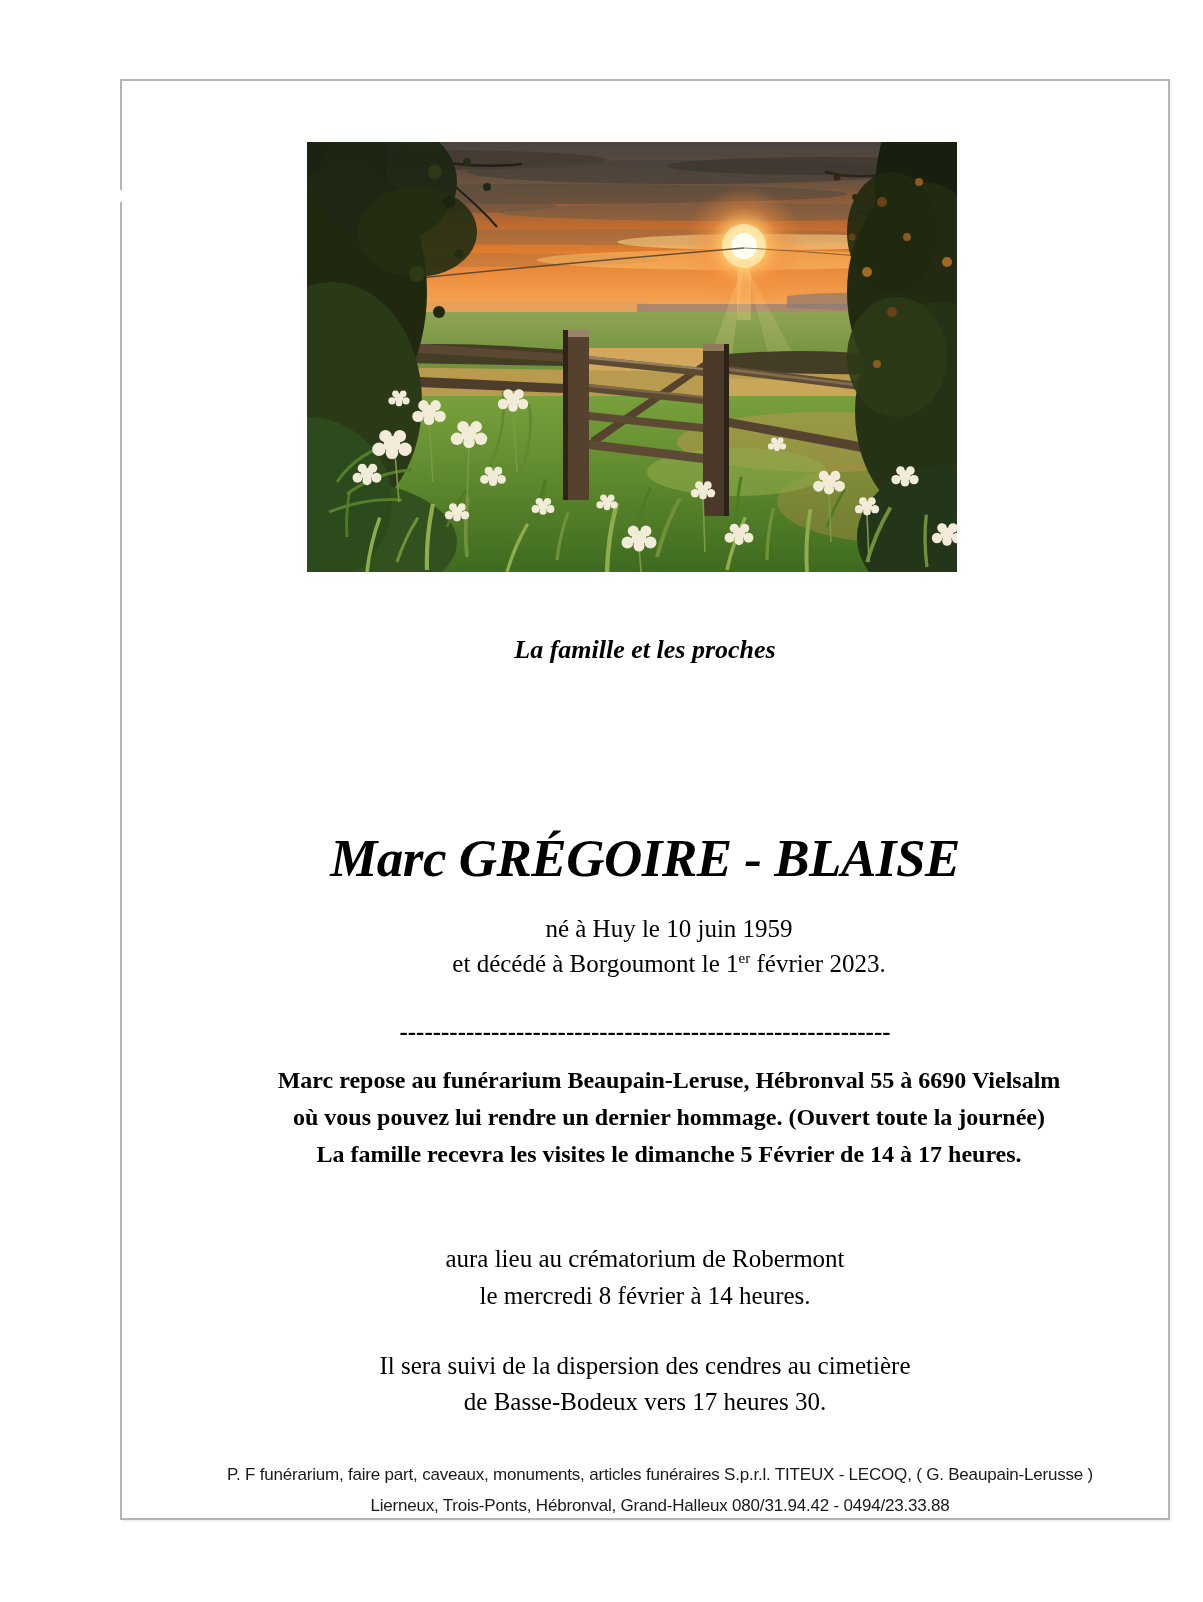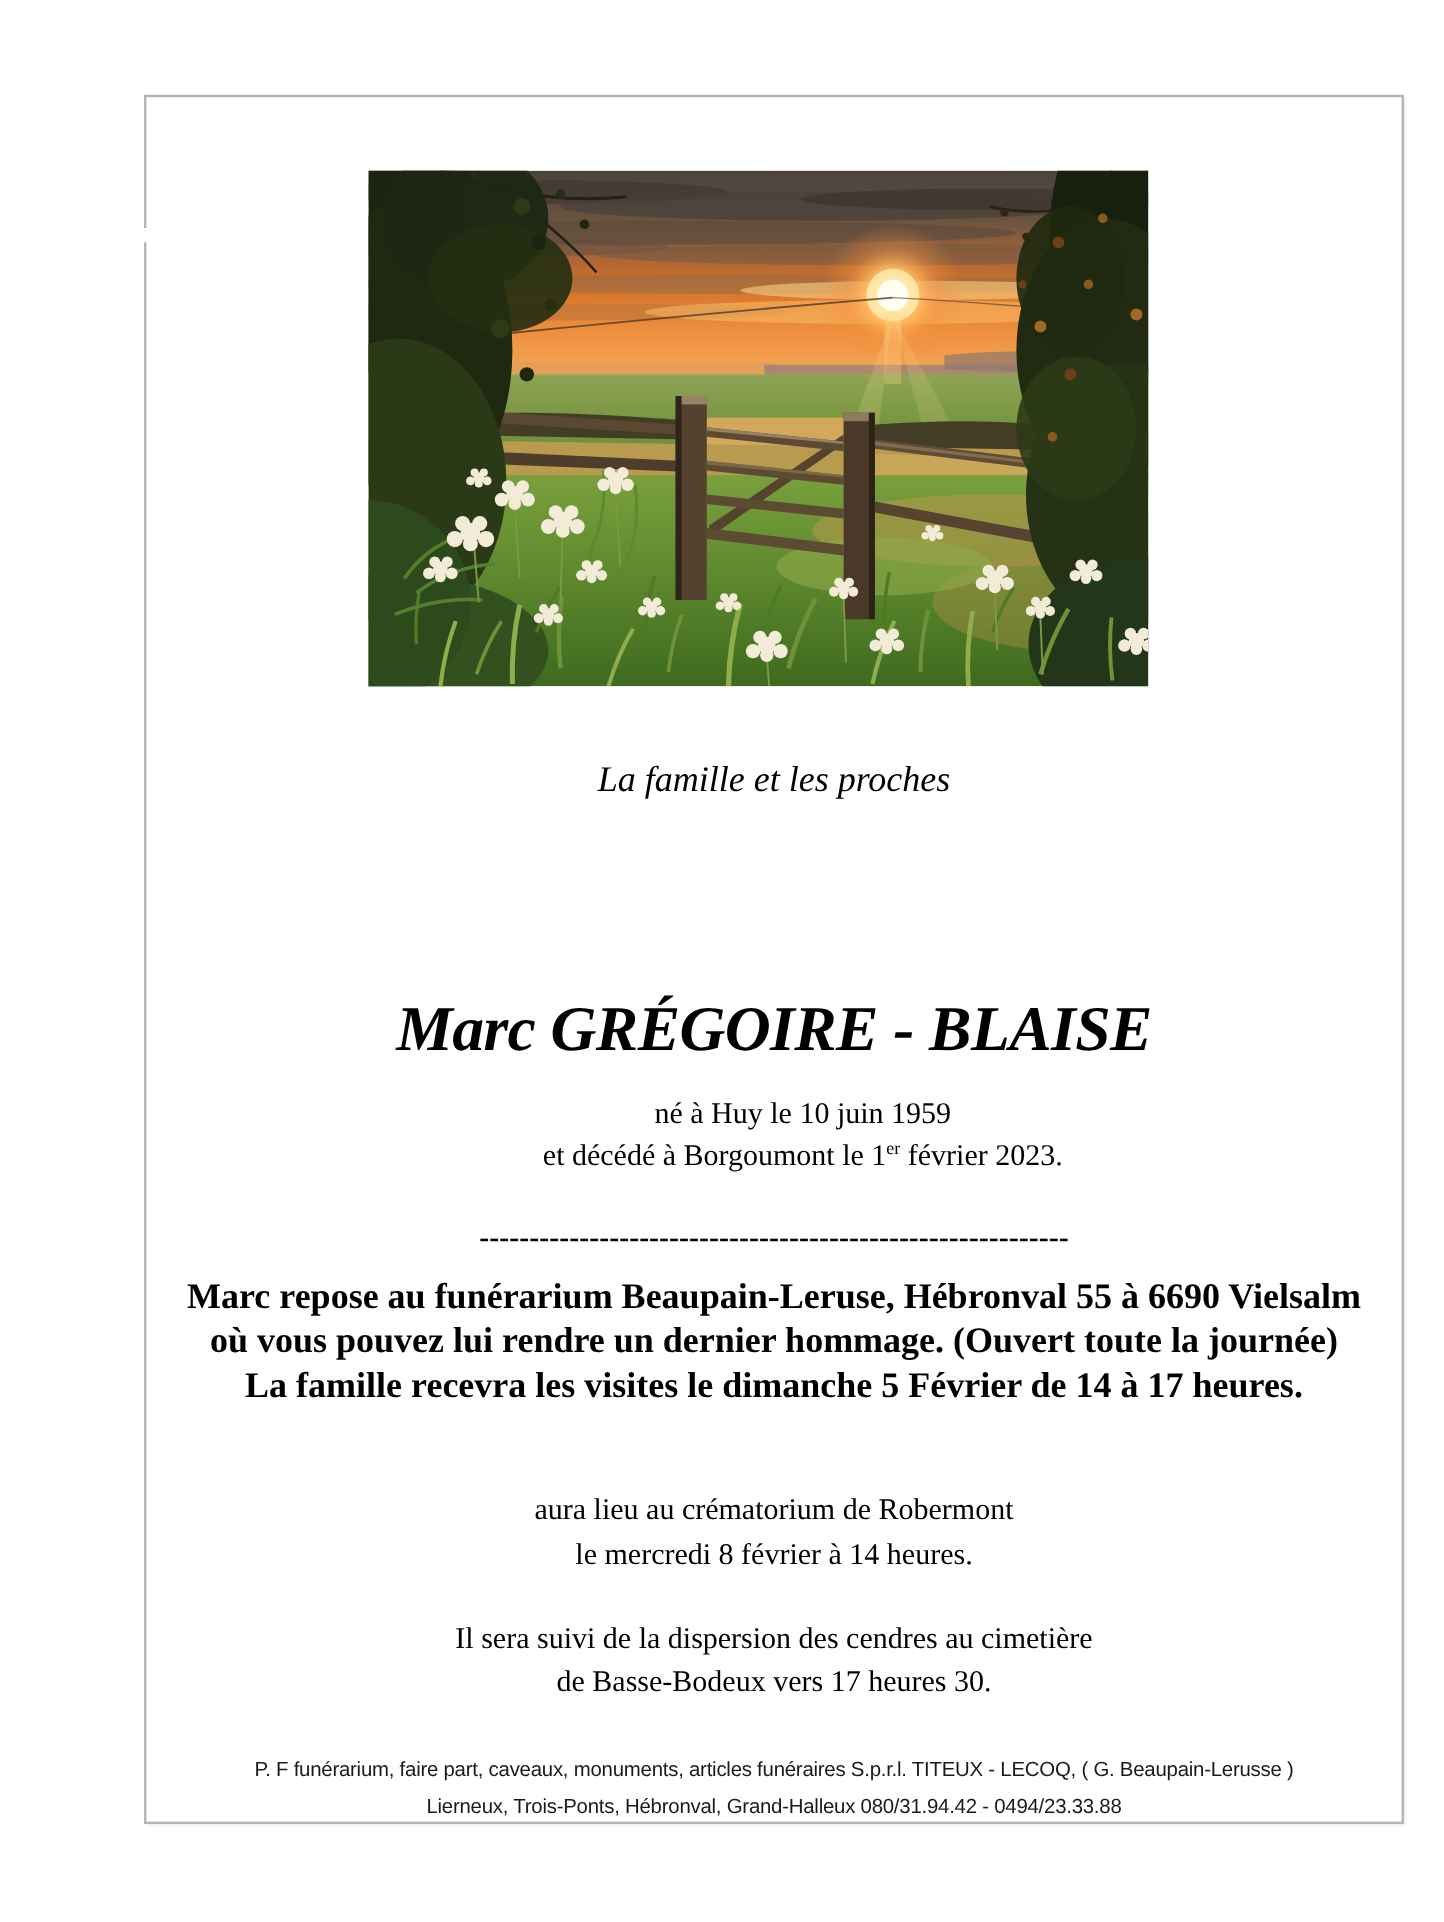--- a/index.html
+++ b/index.html
@@ -4,31 +4,31 @@
 <style>
   html,body{margin:0;padding:0;background:#ffffff;}
   body{width:1203px;height:1602px;position:relative;overflow:hidden;
        font-family:"Liberation Serif", serif;color:#000;}
   .frame{position:absolute;left:120px;top:79px;width:1046px;height:1437px;
          border:2px solid #b5b5b5;box-shadow:2px 2px 0 rgba(0,0,0,0.05);background:#fff;}
   .border-gap{position:absolute;left:-3px;top:109px;width:5px;height:12px;background:#fff;}
   .photo{position:absolute;left:185px;top:61px;width:650px;height:430px;overflow:hidden;}
   .photo svg{display:block;}
   .tline{position:absolute;left:0;width:100%;text-align:center;white-space:nowrap;}
-  .intro{font-size:30px;font-weight:normal;font-style:italic;line-height:34px;}
+  .intro{font-size:26px;font-weight:bold;font-style:italic;line-height:34px;}
   .monsieur{font-size:47px;font-weight:bold;font-style:italic;line-height:52px;}
   .name{font-size:53px;font-weight:bold;font-style:italic;line-height:58px;letter-spacing:-0.5px;}
   .dates{font-size:25px;line-height:35px;padding-left:24px;}
   .dates sup{font-size:60%;line-height:0;}
   .sep{font-size:25px;font-weight:bold;line-height:30px;letter-spacing:0;}
-  .notice{font-size:30px;font-weight:bold;line-height:37px;}
+  .notice{font-size:24px;font-weight:bold;line-height:37px;padding-left:24px;}
   .body-block{font-size:25px;line-height:37px;}
   .body-block2{font-size:25px;line-height:36px;}
   .footer{font-family:"Liberation Sans", sans-serif;font-size:17px;line-height:31px;
-          letter-spacing:-0.2px;color:#1a1a1a;}
+          letter-spacing:-0.2px;color:#1a1a1a;margin-left:15px;}
 </style>
 </head>
 <body>
 
 <div class="frame">
   <div class="border-gap"></div>
 
   <div class="photo" role="img" aria-label="Sunset over green countryside seen through a wooden field gate, framed by dark trees, with white wildflowers and tall grass in the foreground">
     <svg width="650" height="430" viewBox="0 0 650 430" xmlns="http://www.w3.org/2000/svg">
       <defs>

